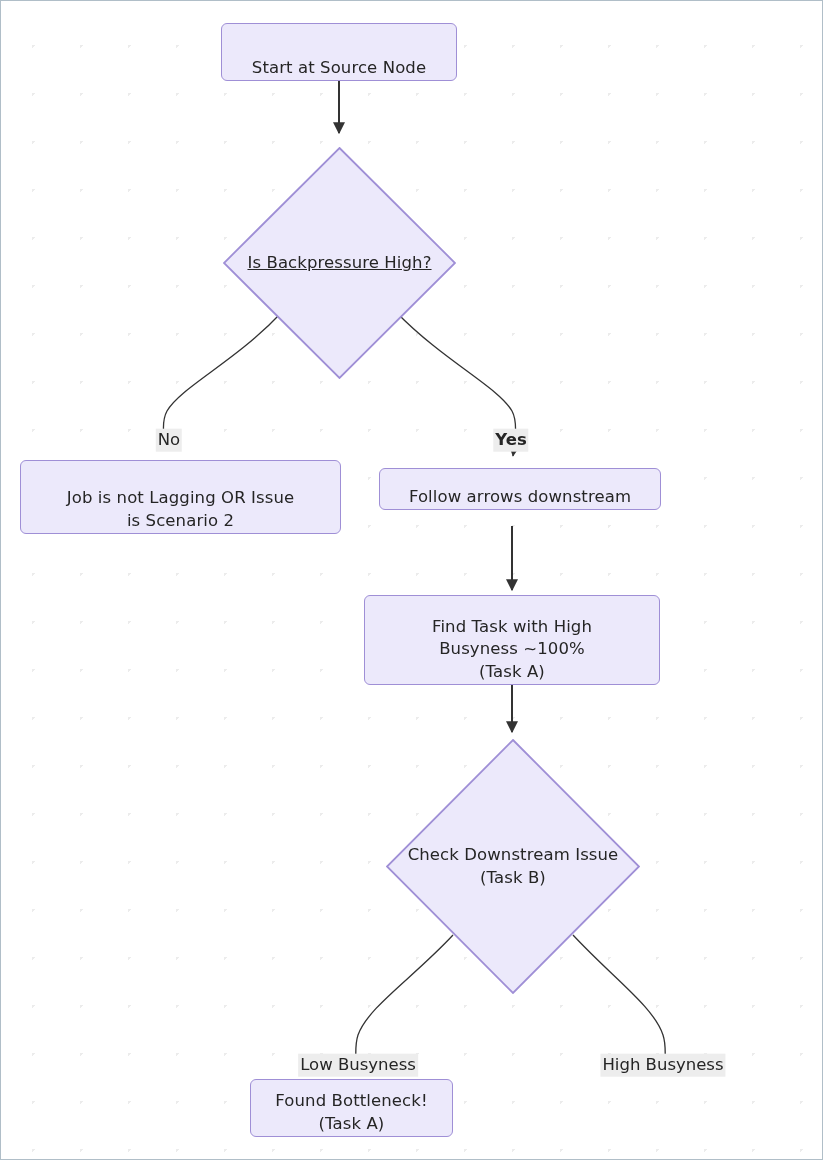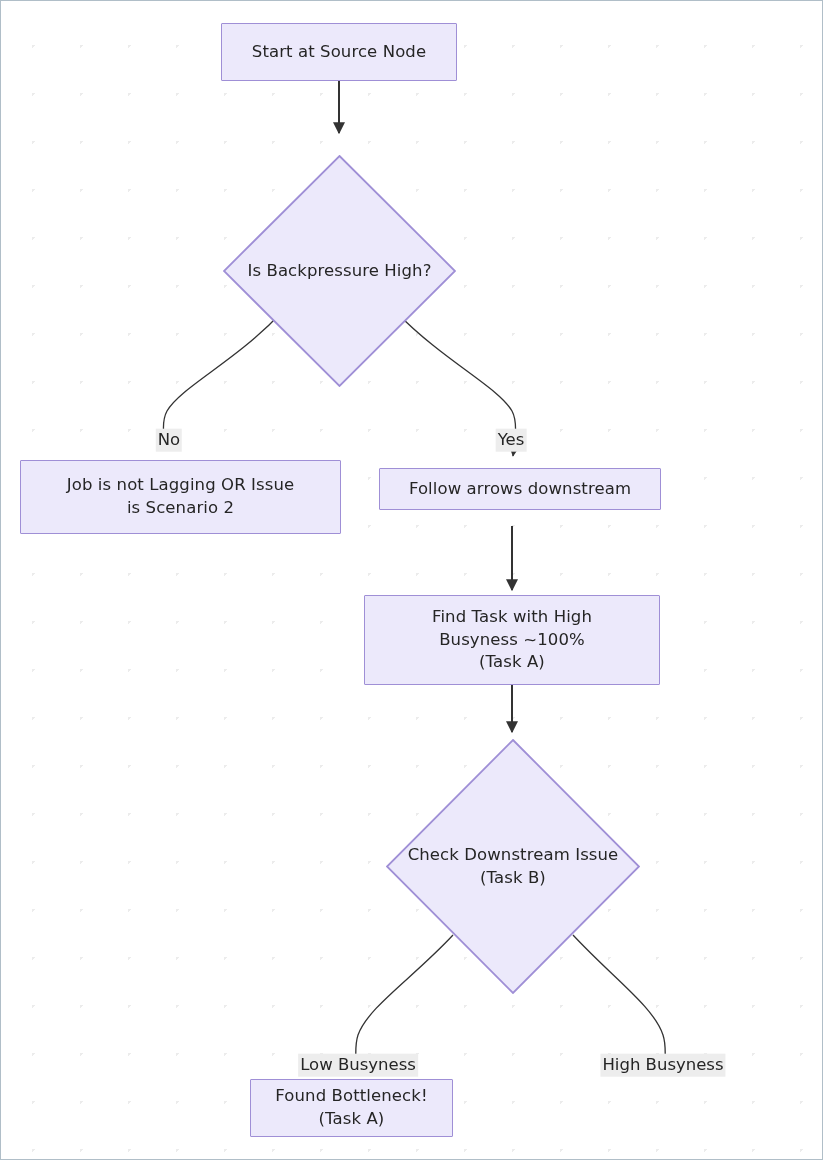--- a/index.html
+++ b/index.html
@@ -39,21 +39,22 @@
     justify-content: center;
     text-align: center;
     color: #252525;
     font-size: 16.5px;
     line-height: 1.38;
     letter-spacing: 0.1px;
   }
   .node.rect {
     background: #ece9fb;
     border: 1.6px solid #9f8fd6;
-    border-radius: 1px;
+    border-radius: 6px;
+    align-items: flex-end;
   }
   .node.diamond-wrap {
     background: transparent;
     border: none;
   }
   .diamond-shape {
     position: absolute;
     left: 0;
     top: 0;
     width: 100%;
@@ -102,21 +103,21 @@
 
     <path d="M 452 934 C 412 977 367 1006 357 1034 C 353 1046 355 1062 356 1073" fill="none" stroke="#333333" stroke-width="1.3" marker-end="url(#arrow)"></path>
 
     <path d="M 572 934 C 612 977 653 1006 662 1034 C 666 1046 664 1062 663 1073" fill="none" stroke="#333333" stroke-width="1.3" marker-end="url(#arrow)"></path>
   </svg>
 
   <div class="node rect" style="left:220px; top:22px; width:236px; height:58px;">
     <span class="node-label">Start at Source Node</span>
   </div>
 
-  <div class="node diamond-wrap" style="left:222px; top:154px; width:233px; height:232px;">
+  <div class="node diamond-wrap" style="left:222px; top:146px; width:233px; height:232px;text-decoration:underline;">
     <svg class="diamond-shape" viewBox="0 0 233 232" preserveAspectRatio="none">
       <polygon points="116.5,1 232,116 116.5,231 1,116" fill="#ece9fb" stroke="#9f8fd6" stroke-width="1.8"></polygon>
     </svg>
     <span class="node-label">Is Backpressure High?</span>
   </div>
 
   <div class="node rect" style="left:19px; top:459px; width:321px; height:74px;">
     <span class="node-label">Job is not Lagging OR Issue
 is Scenario 2</span>
   </div>
@@ -140,19 +141,19 @@
   </div>
 
   <div class="node rect" style="left:249px; top:1078px; width:203px; height:58px;">
     <span class="node-label">Found Bottleneck!
 (Task A)</span>
   </div>
 
 
   <div class="edge-label" style="left:168px; top:411px;">No</div>
 
-  <div class="edge-label" style="left:510px; top:411px;">Yes</div>
+  <div class="edge-label" style="left:510px; top:411px;font-weight:bold;">Yes</div>
 
   <div class="edge-label" style="left:357px; top:1036px;">Low Busyness</div>
 
   <div class="edge-label" style="left:662px; top:1036px;">High Busyness</div>
 
 </div>
 
 </body></html>

